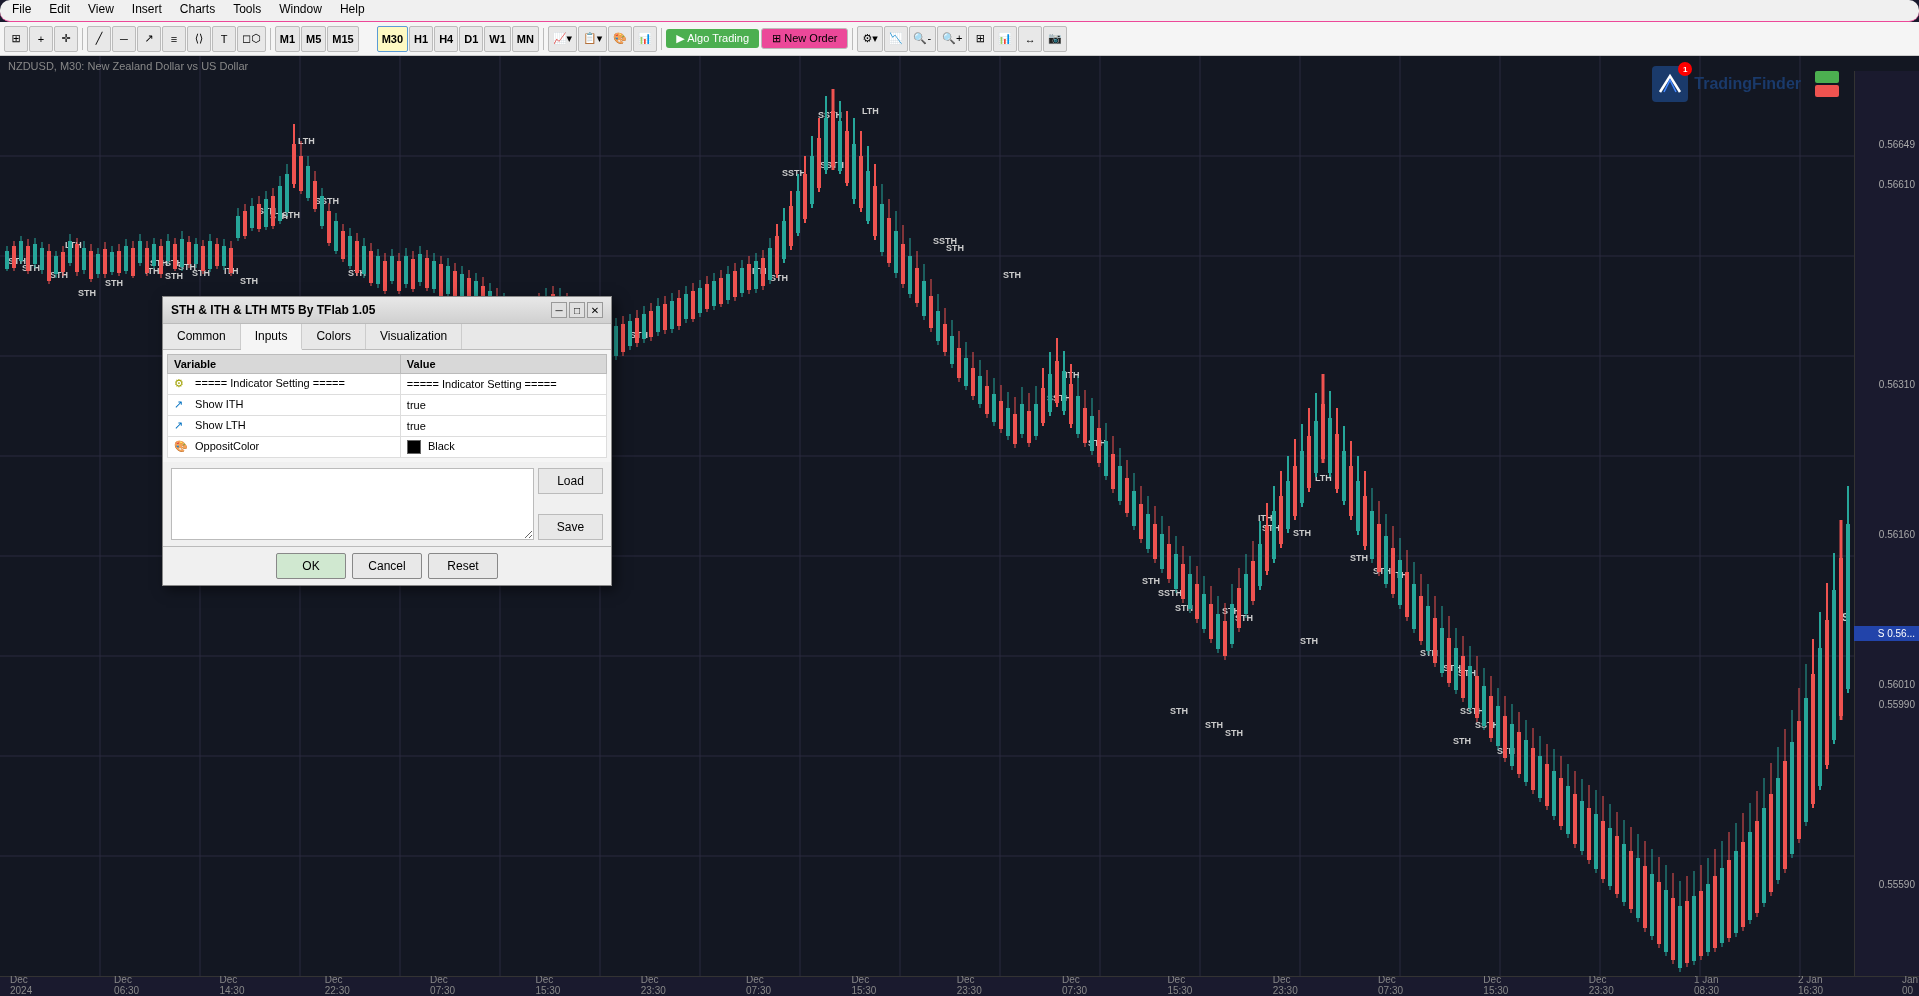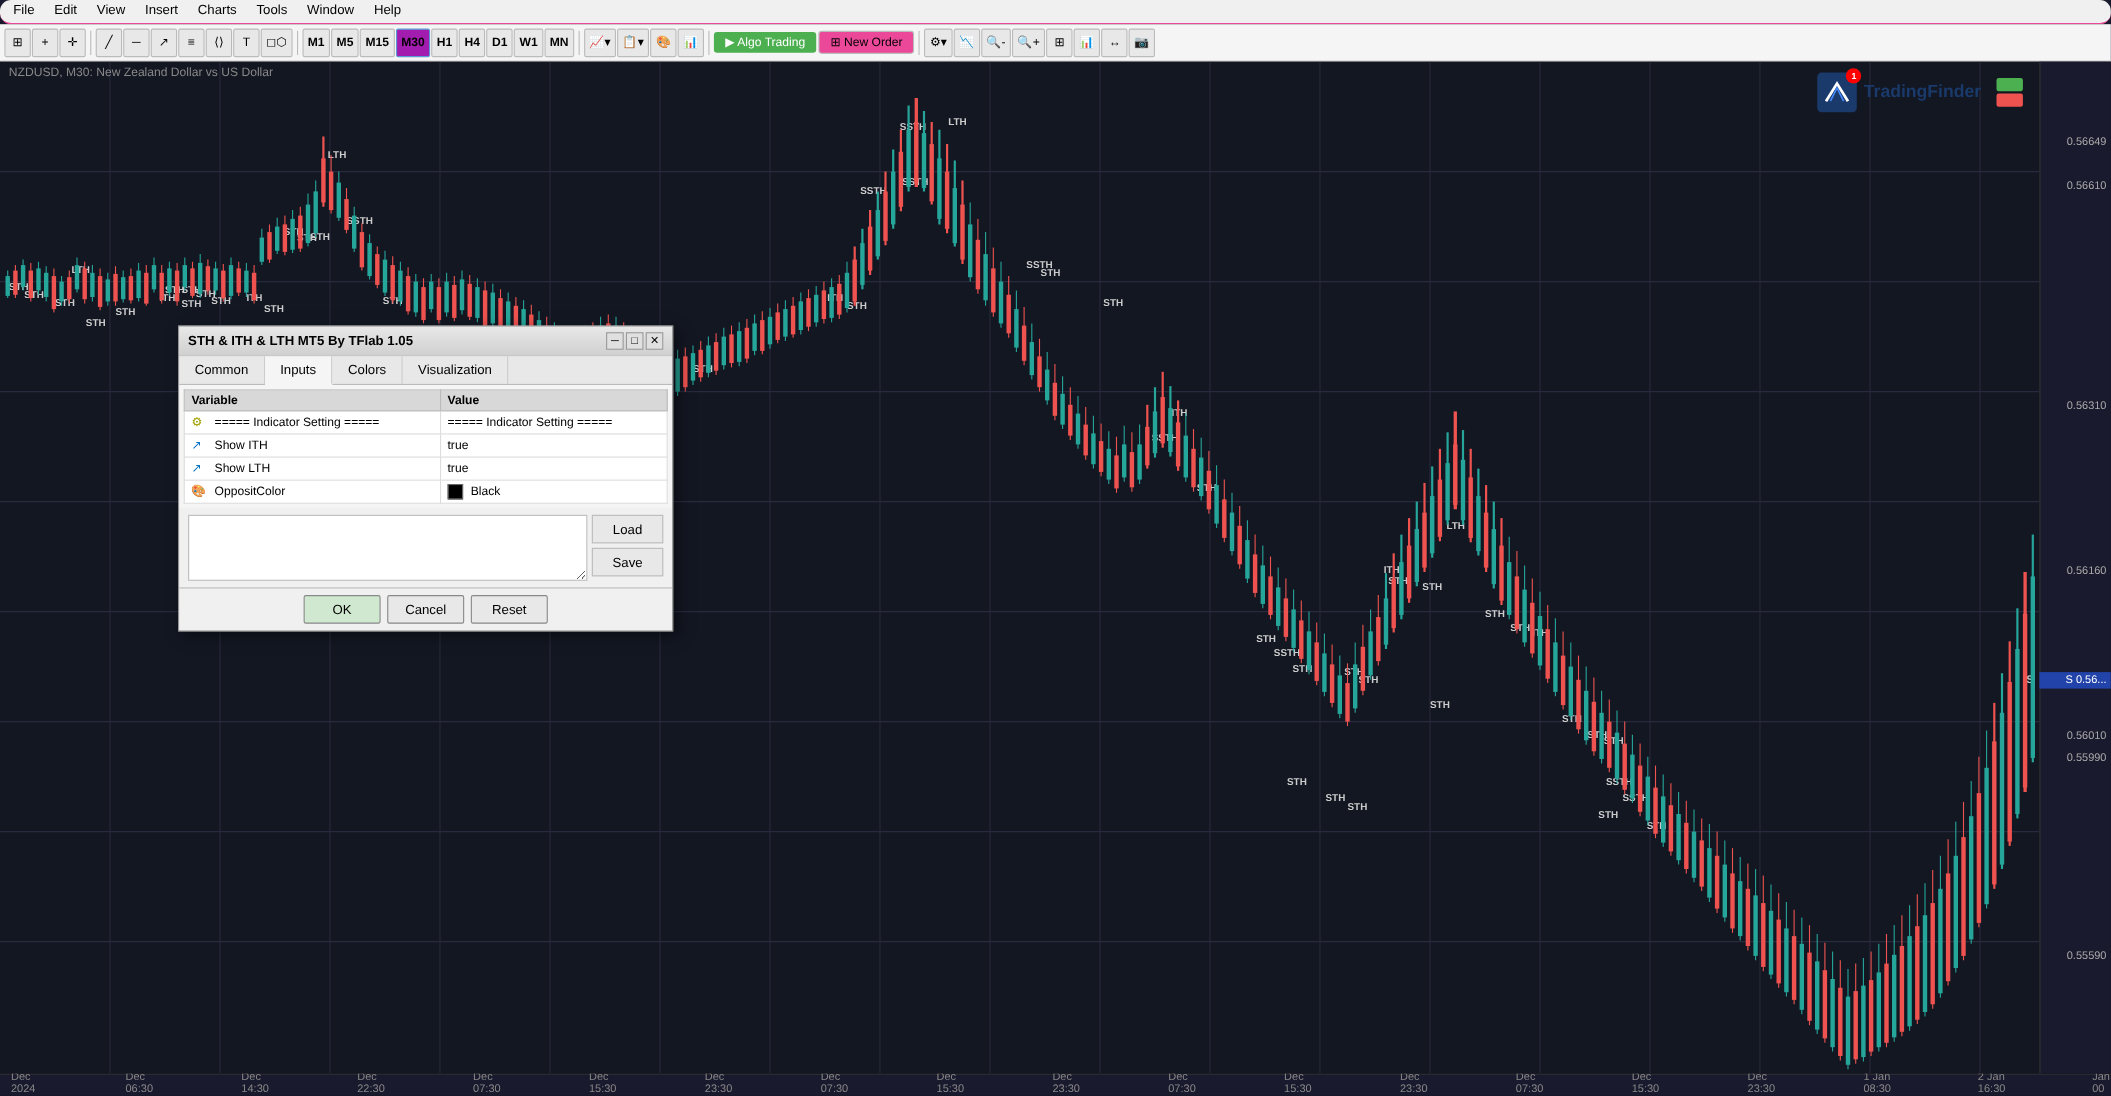--- a/index.html
+++ b/index.html
@@ -39,21 +39,21 @@
       padding: 0 4px;
       background: #e8e8e8;
       border: 1px solid #bbb;
       border-radius: 2px;
       cursor: pointer;
       font-size: 11px;
       display: flex;
       align-items: center;
       justify-content: center;
     }
-    .toolbar-btn.active { background: #a21caf; border-color: #5b9bd5; }
+    .toolbar-btn.active { background: #fef9c3; border-color: #5b9bd5; margin-left: 17px; }
     .toolbar-btn.timeframe { font-weight: bold; font-size: 11px; }
     .toolbar-sep { width: 1px; height: 22px; background: #bbb; margin: 0 2px; }
     .toolbar-group { display: flex; align-items: center; gap: 1px; }
 
     .algo-btn {
       background: #4CAF50;
       color: white;
       padding: 3px 10px;
       border: none;
       border-radius: 3px;
@@ -88,21 +88,21 @@
       left: 8px;
       color: #888;
       font-size: 11px;
       z-index: 10;
     }
 
     
     #price-axis {
       position: absolute;
       right: 0;
-      top: 0;
+      top: 15px;
       width: 65px;
       height: 100%;
       background: #1a1a2e;
       border-left: 1px solid #333;
       color: #aaa;
       font-size: 10px;
     }
 
     
     #time-axis {
@@ -272,21 +272,21 @@
     }
     #modal-text-area {
       flex: 1;
       min-height: 60px;
       background: white;
       border: 1px solid #bbb;
     }
     #modal-side-btns {
       display: flex;
       flex-direction: column;
-      gap: 4px;
+      gap: 20px;
     }
     .side-btn {
       width: 65px;
       height: 26px;
       font-size: 12px;
       cursor: pointer;
       border: 1px solid #bbb;
       background: #e8e8e8;
     }
 

